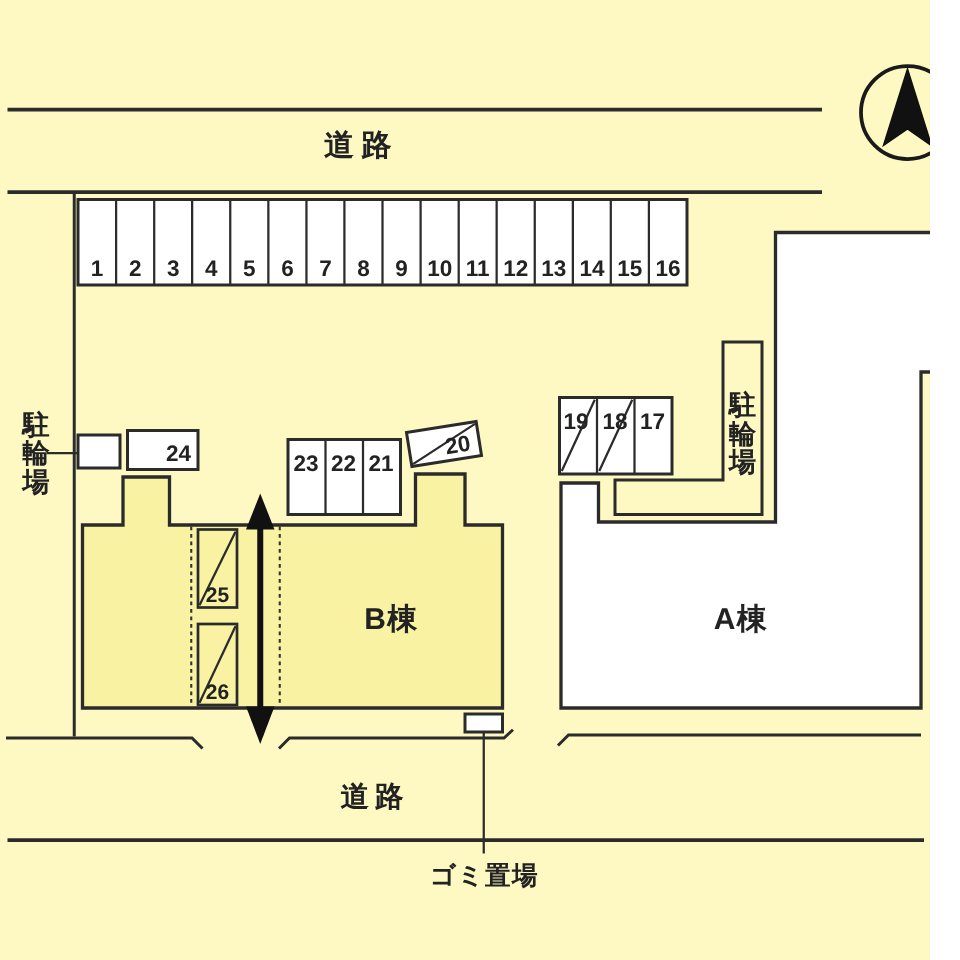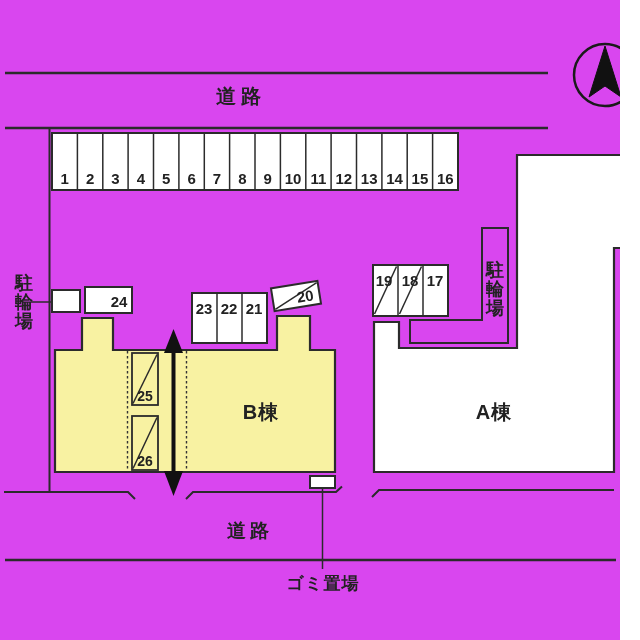--- a/index.html
+++ b/index.html
@@ -1,16 +1,16 @@
 <!DOCTYPE html>
 <html><head>
 <meta charset="utf-8">
 <style>
   html,body{margin:0;padding:0;background:#ffffff;}
-  .stage{width:620px;height:640px;position:relative;background:#d946ef;overflow:hidden;}
+  .stage{width:620px;height:640px;position:relative;background:#fef9c3;overflow:hidden;}
   svg{display:block;}
   text{font-family:"Liberation Sans","DejaVu Sans",sans-serif;fill:#222;}
   .lbl{font-size:20px;font-weight:600;letter-spacing:5px;}
   .lbl2{font-size:19px;font-weight:600;letter-spacing:4px;}
   .num{font-size:15px;font-weight:600;letter-spacing:0;}
   .numsm{font-size:14px;font-weight:600;}
   .vchar{font-size:18px;font-weight:600;}
   .small-lbl{font-size:17px;font-weight:600;letter-spacing:1px;}
   .bld{font-size:20px;font-weight:600;letter-spacing:1px;}
 </style>

